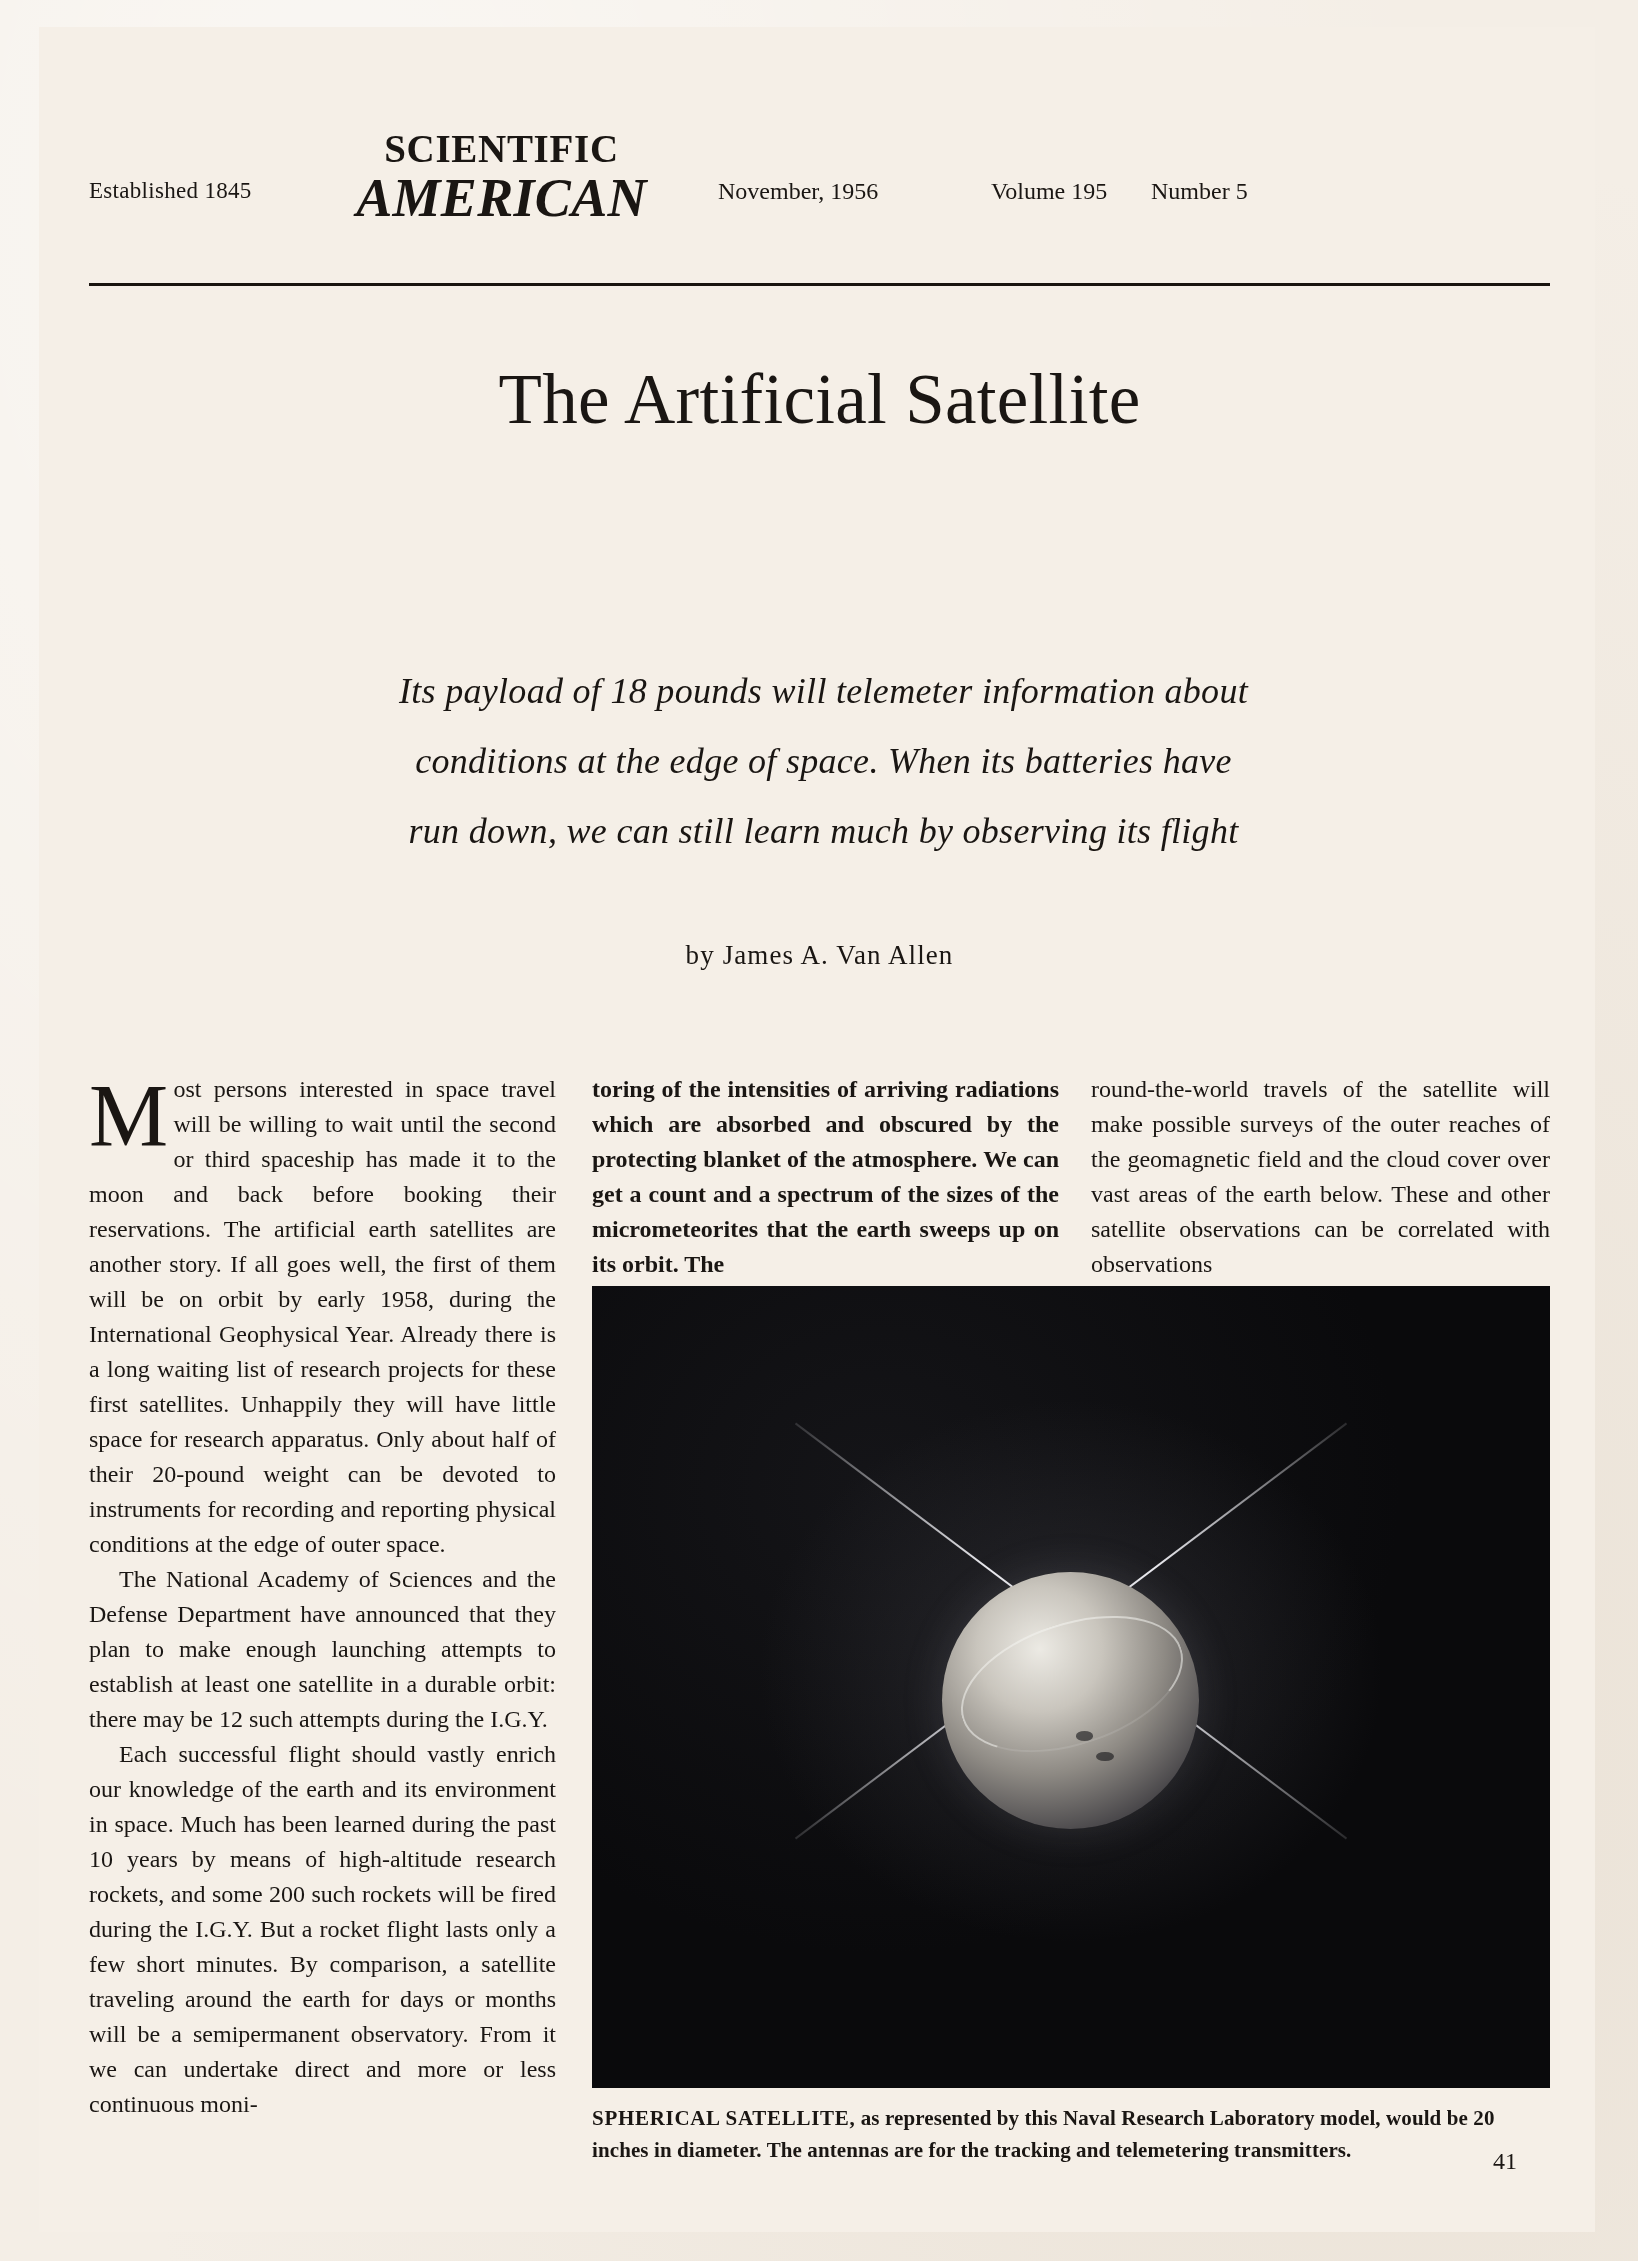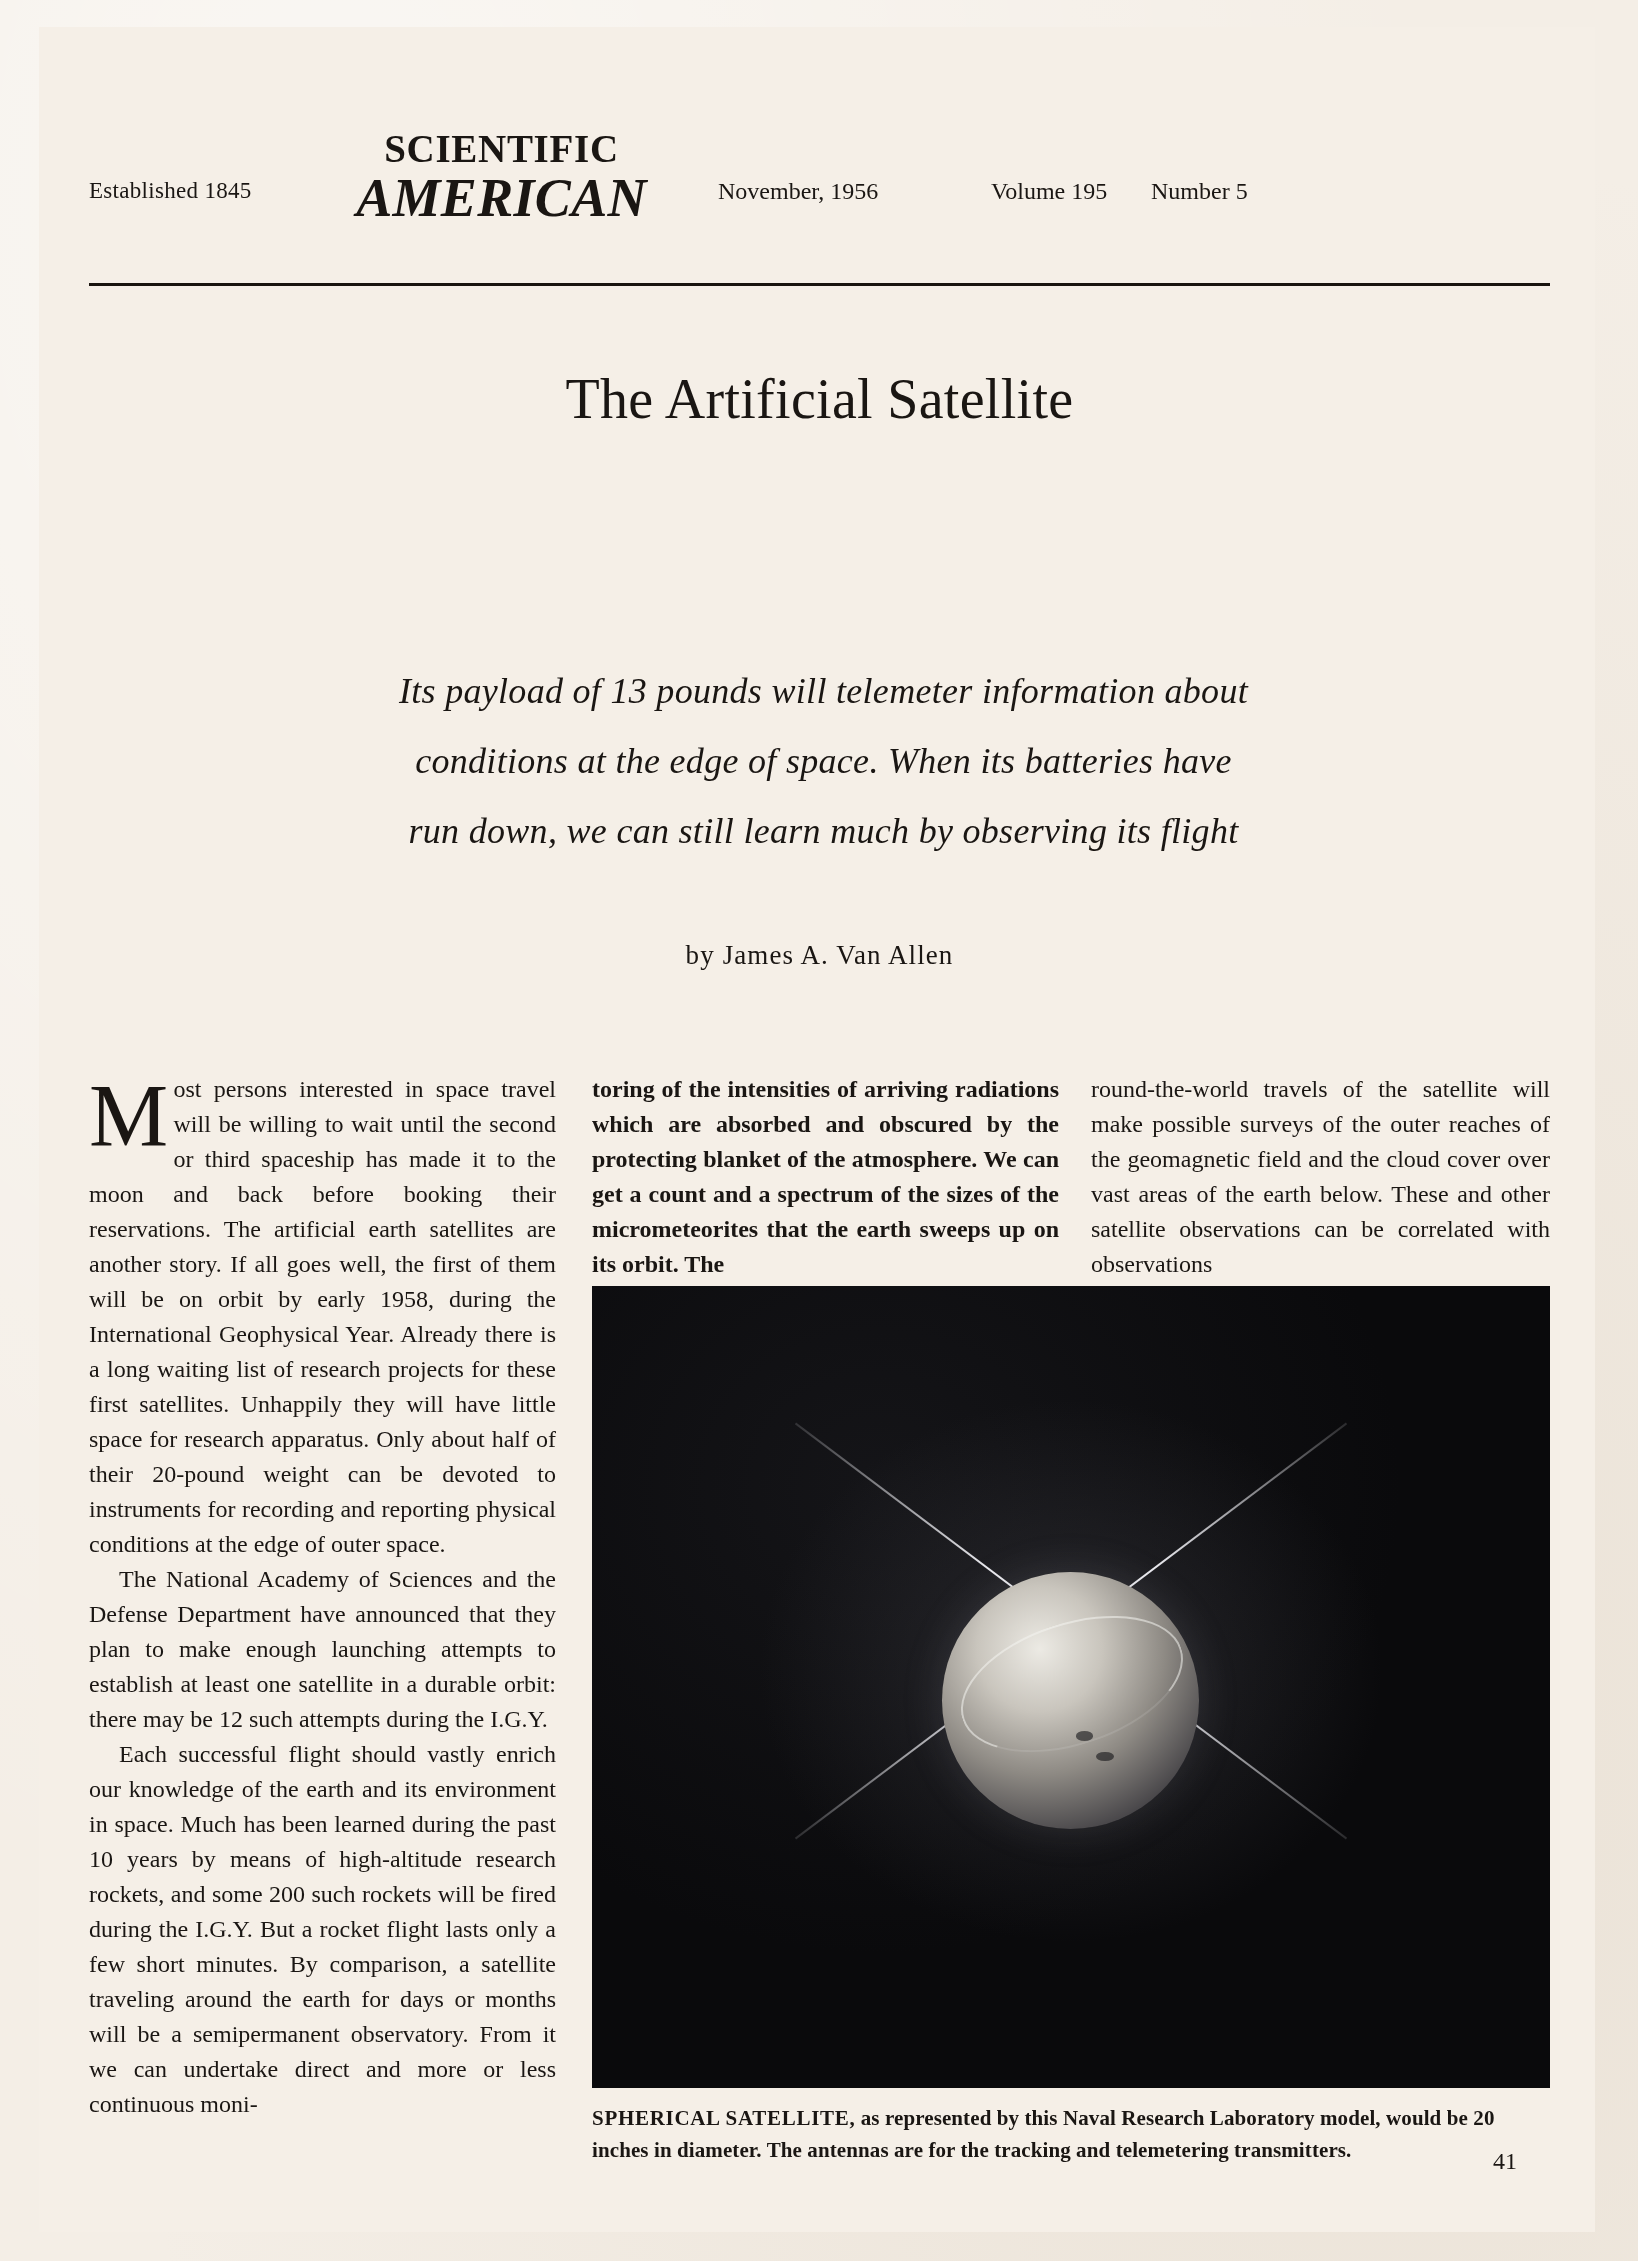--- a/index.html
+++ b/index.html
@@ -104,21 +104,21 @@
   }
 
   
   .headline {
     position: absolute;
     left: 50px;
     top: 318px;
     width: 1461px;
     text-align: center;
     font-family: "Liberation Serif", serif;
-    font-size: 56px;
+    font-size: 71px;
     line-height: 108px;
     letter-spacing: 0.3px;
   }
   .headline .l1 { display: block; }
   .headline .l2 { display: block; }
 
   
   .deck {
     position: absolute;
     left: 169px;
@@ -269,21 +269,21 @@
       <div class="issue-number">Number 5</div>
     </div>
 
     <div class="rule"></div>
 
     <div class="headline">
       <span class="l1">The Artificial Satellite</span>
     </div>
 
     <div class="deck">
-      <span>Its payload of 13 pounds will telemeter information about</span>
+      <span>Its payload of 18 pounds will telemeter information about</span>
       <span>conditions at the edge of space.  When its batteries have</span>
       <span>run down, we can still learn much by observing its flight</span>
     </div>
 
     <div class="byline">by James A. Van Allen</div>
 
     <div class="col" id="col1">
       <p class="first"><span class="dropcap">M</span><span>ost persons interested in space travel will be willing to wait until the second or third spaceship has made it to the moon and back before booking their reservations. The artificial earth satellites are another story. If all goes well, the first of them will be on orbit by early 1958, during the International Geophysical Year. Already there is a long waiting list of research projects for these first satellites. Unhappily they will have little space for research apparatus. Only about half of their 20-pound weight can be devoted to instruments for recording and reporting physical conditions at the edge of outer space.</span></p>
       <p>The National Academy of Sciences and the Defense Department have announced that they plan to make enough launching attempts to establish at least one satellite in a durable orbit: there may be 12 such attempts during the I.G.Y.</p>
       <p>Each successful flight should vastly enrich our knowledge of the earth and its environment in space. Much has been learned during the past 10 years by means of high-altitude research rockets, and some 200 such rockets will be fired during the I.G.Y. But a rocket flight lasts only a few short minutes. By comparison, a satellite traveling around the earth for days or months will be a semipermanent observatory. From it we can undertake direct and more or less continuous moni-</p>

